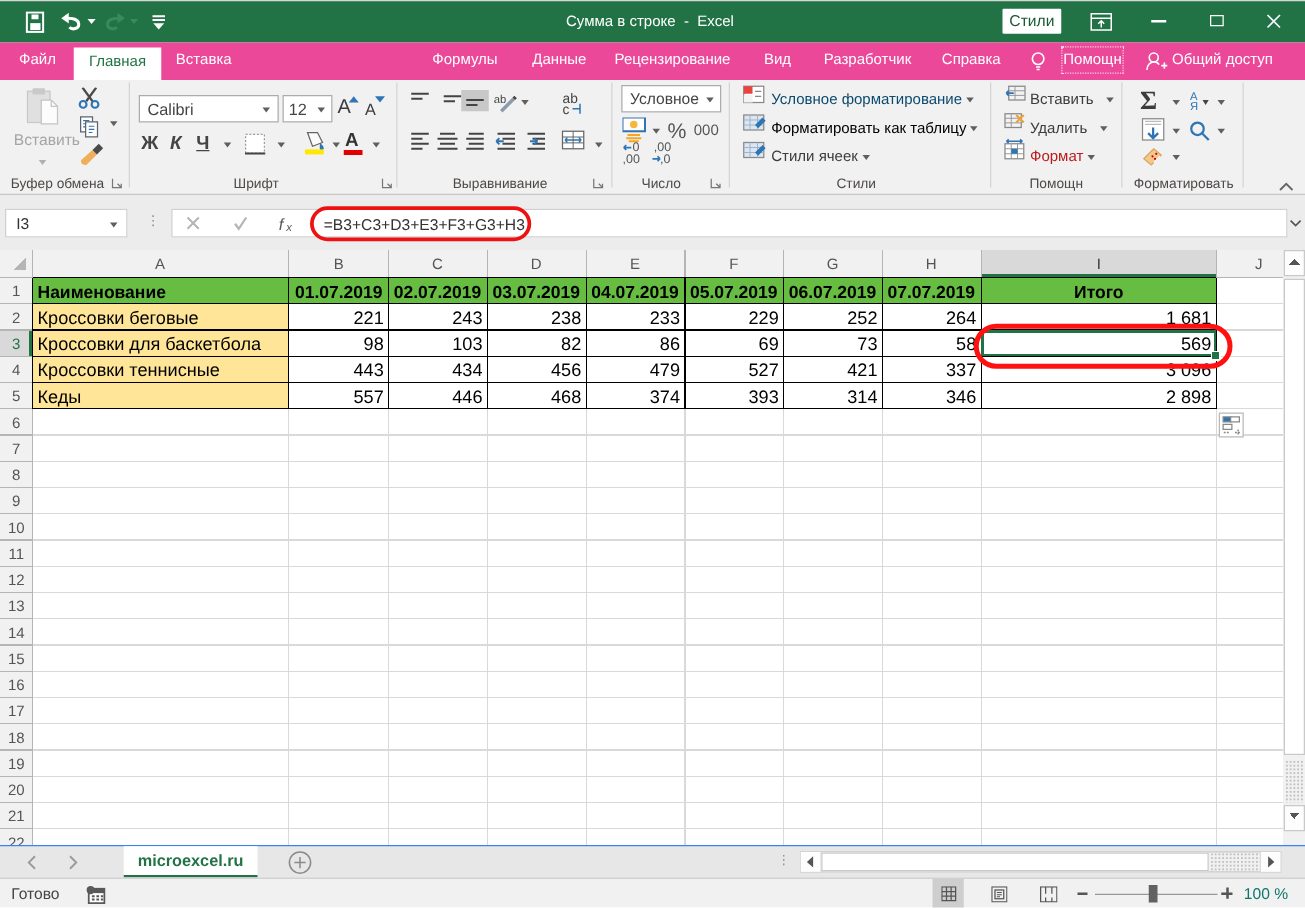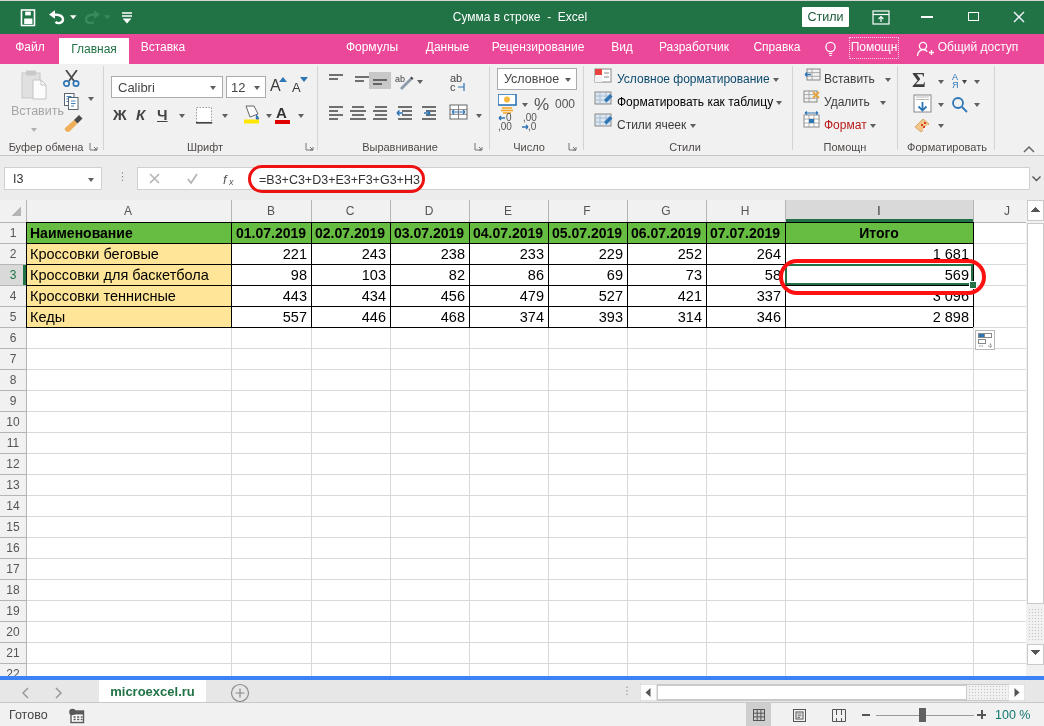--- a/index.html
+++ b/index.html
@@ -6,21 +6,21 @@
 .abs{position:absolute}
 #titlebar{left:0;top:0;width:1044px;height:34px;background:#217346;border-top:1px solid #d6d6d6}
 #tabrow{left:0;top:34px;width:1044px;height:30px;background:#ec4899;z-index:2}
 .tab{position:absolute;top:0;height:28px;color:#fff;font-size:12px;line-height:27px;text-align:center}
 #ribbon{left:0;top:62px;width:1044px;height:94px;background:#f1f1f1;border-bottom:1px solid #c6c6c6}
 .gsep{position:absolute;top:4px;height:84px;width:1px;background:#d4d4d4}
 .glabel{position:absolute;top:79px;height:14px;font-size:11px;color:#4e4a48;text-align:center;width:120px}
 .launcher{position:absolute;top:80px;width:10px;height:10px}
 #fbar{left:0;top:156px;width:1044px;height:44px;background:#ececec}
 .whitebox{position:absolute;background:#fff;border:1px solid #e0e0e0}
-#sheetbar{left:0;top:676px;width:1044px;height:26px;background:#e7e7e7;border-top:4px solid #3b82f6}
+#sheetbar{left:0;top:676px;width:1044px;height:26px;background:#e7e7e7;border-top:1px solid #3b82f6}
 #statusbar{left:0;top:702px;width:1044px;height:24px;background:#f1f1f1;border-top:1px solid #c8c8c8;font-size:12px;color:#444}
 .dd{display:inline-block;width:0;height:0;border-left:3.5px solid transparent;border-right:3.5px solid transparent;border-top:4px solid #5f5f5f;vertical-align:middle}
 svg text{font-family:"Liberation Sans",sans-serif}
 </style></head>
 <body>
 
 <div id="titlebar" class="abs">
   <svg class="abs" style="left:20px;top:8px" width="112" height="19" viewBox="0 0 112 19">
 
     <rect x="1.5" y="1" width="13" height="15.5" fill="none" stroke="#fff" stroke-width="1.6"></rect>

